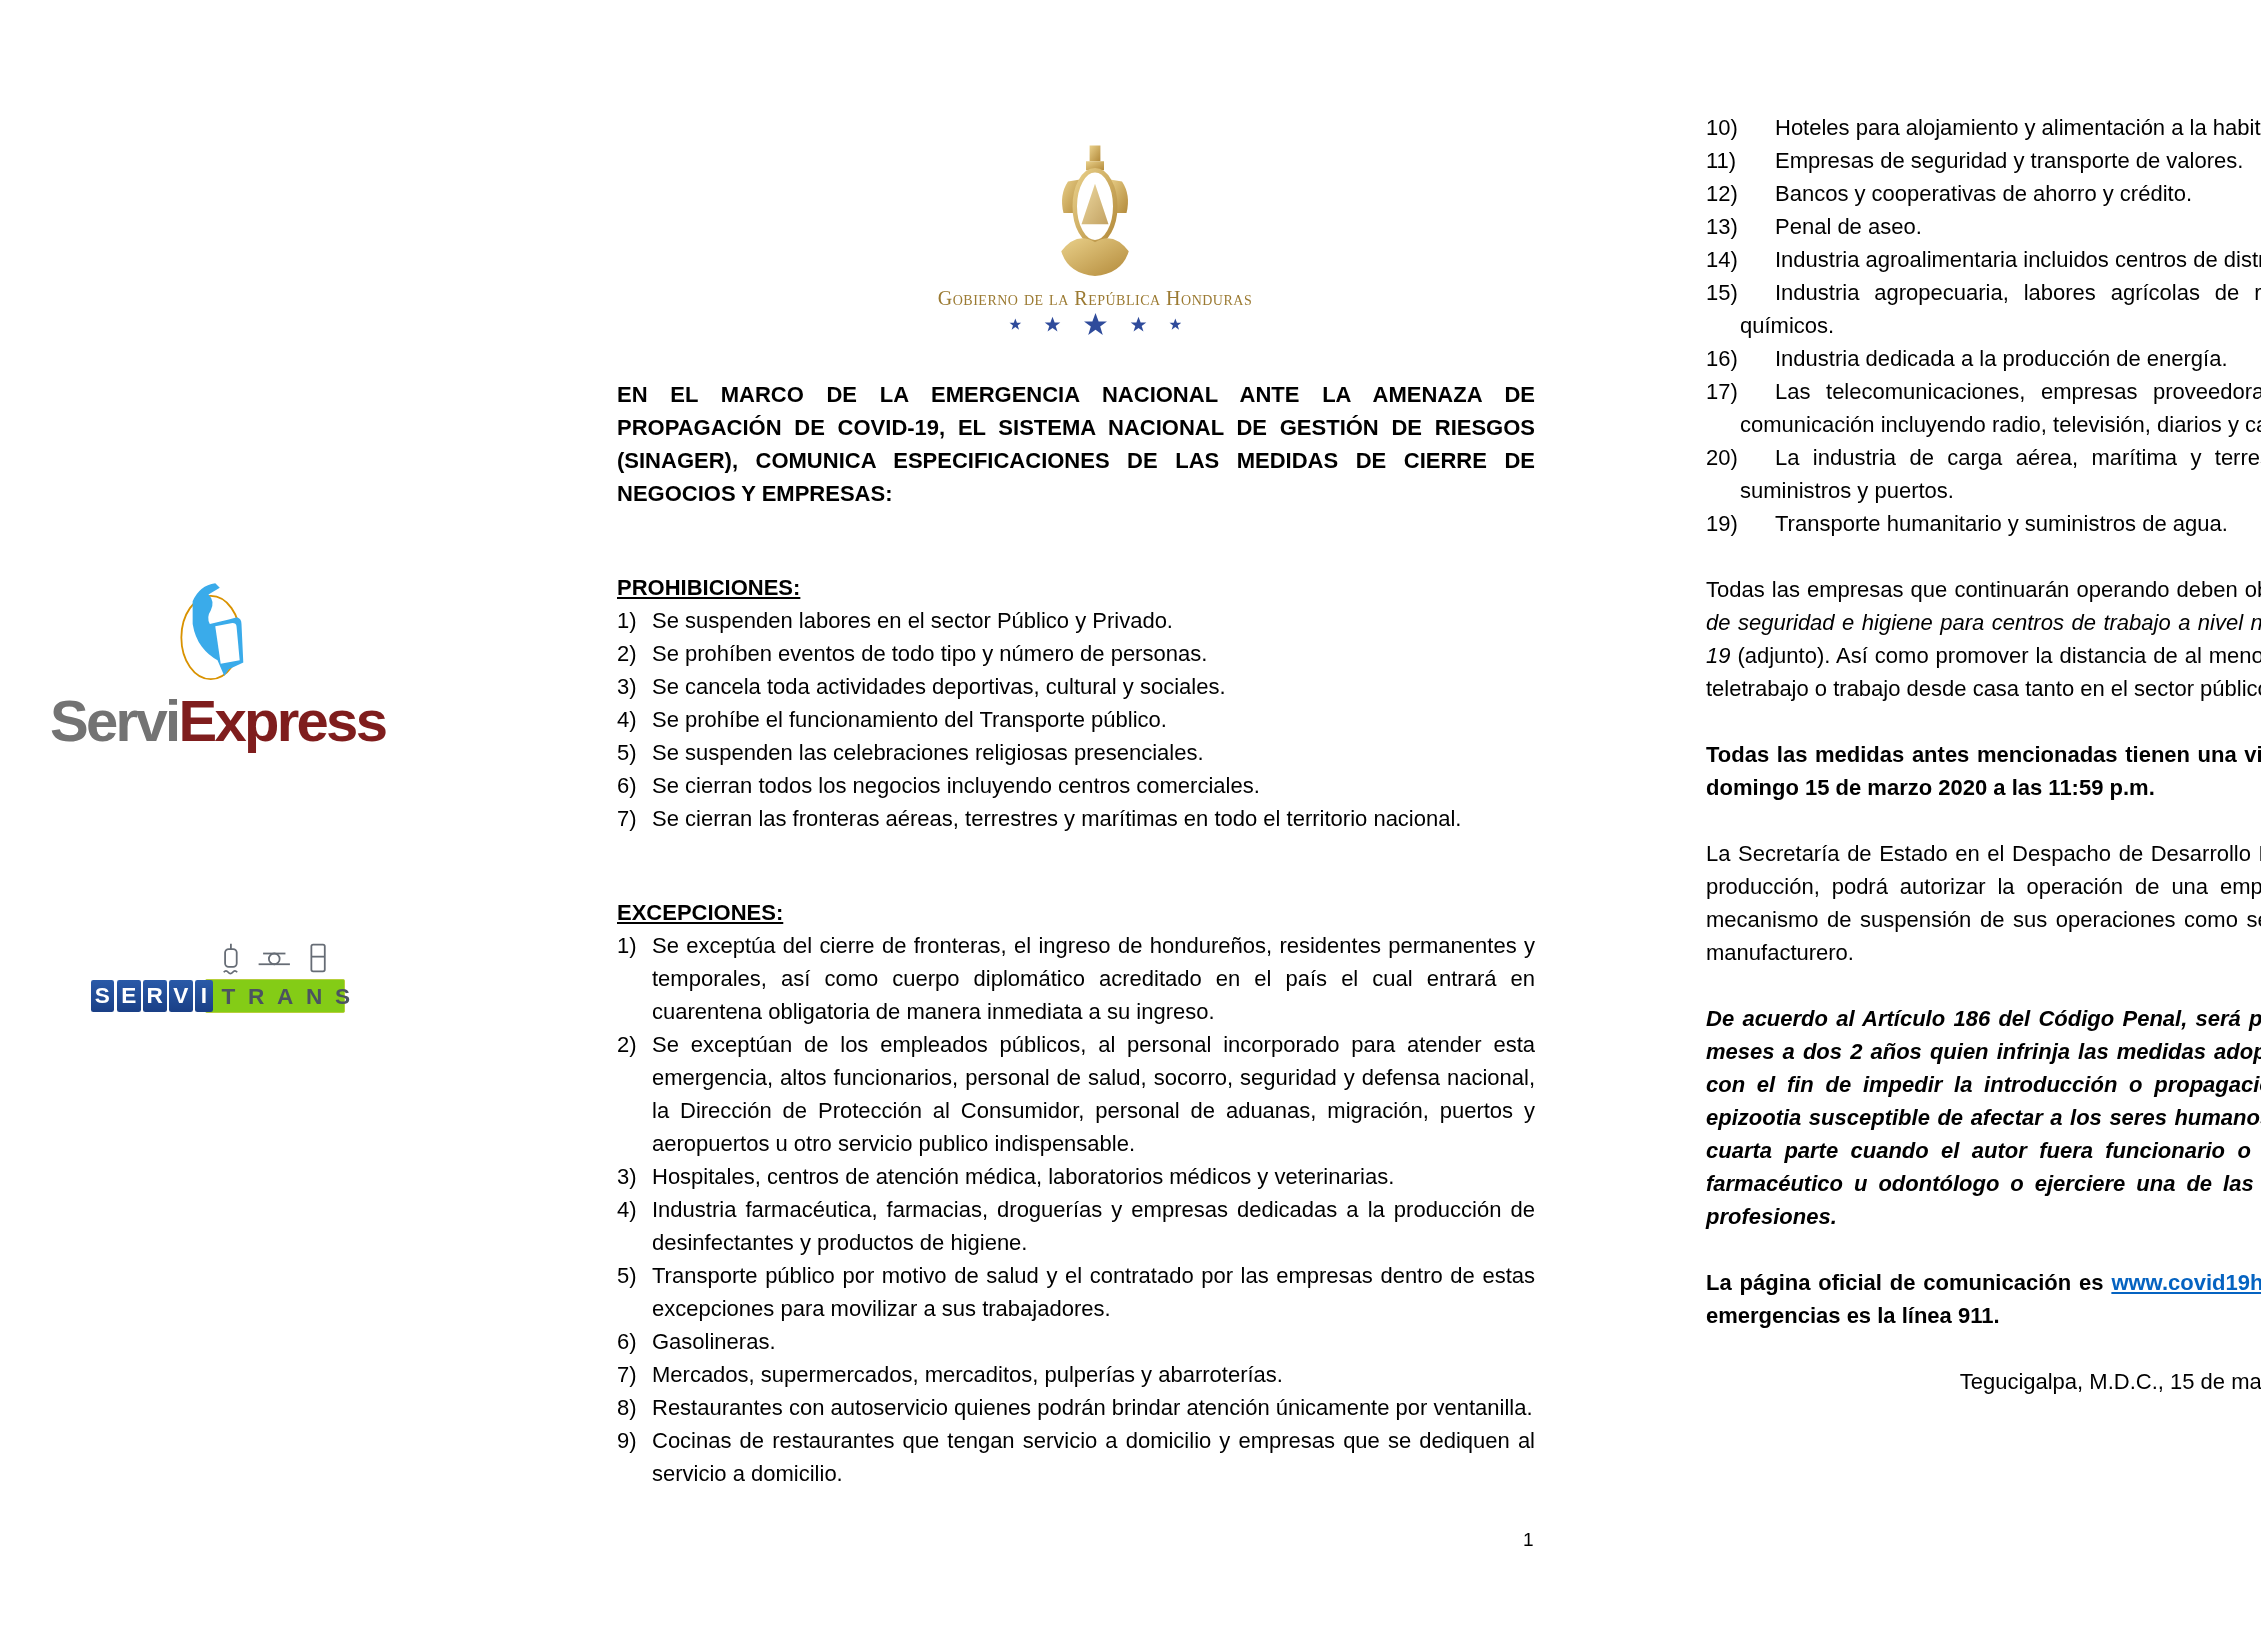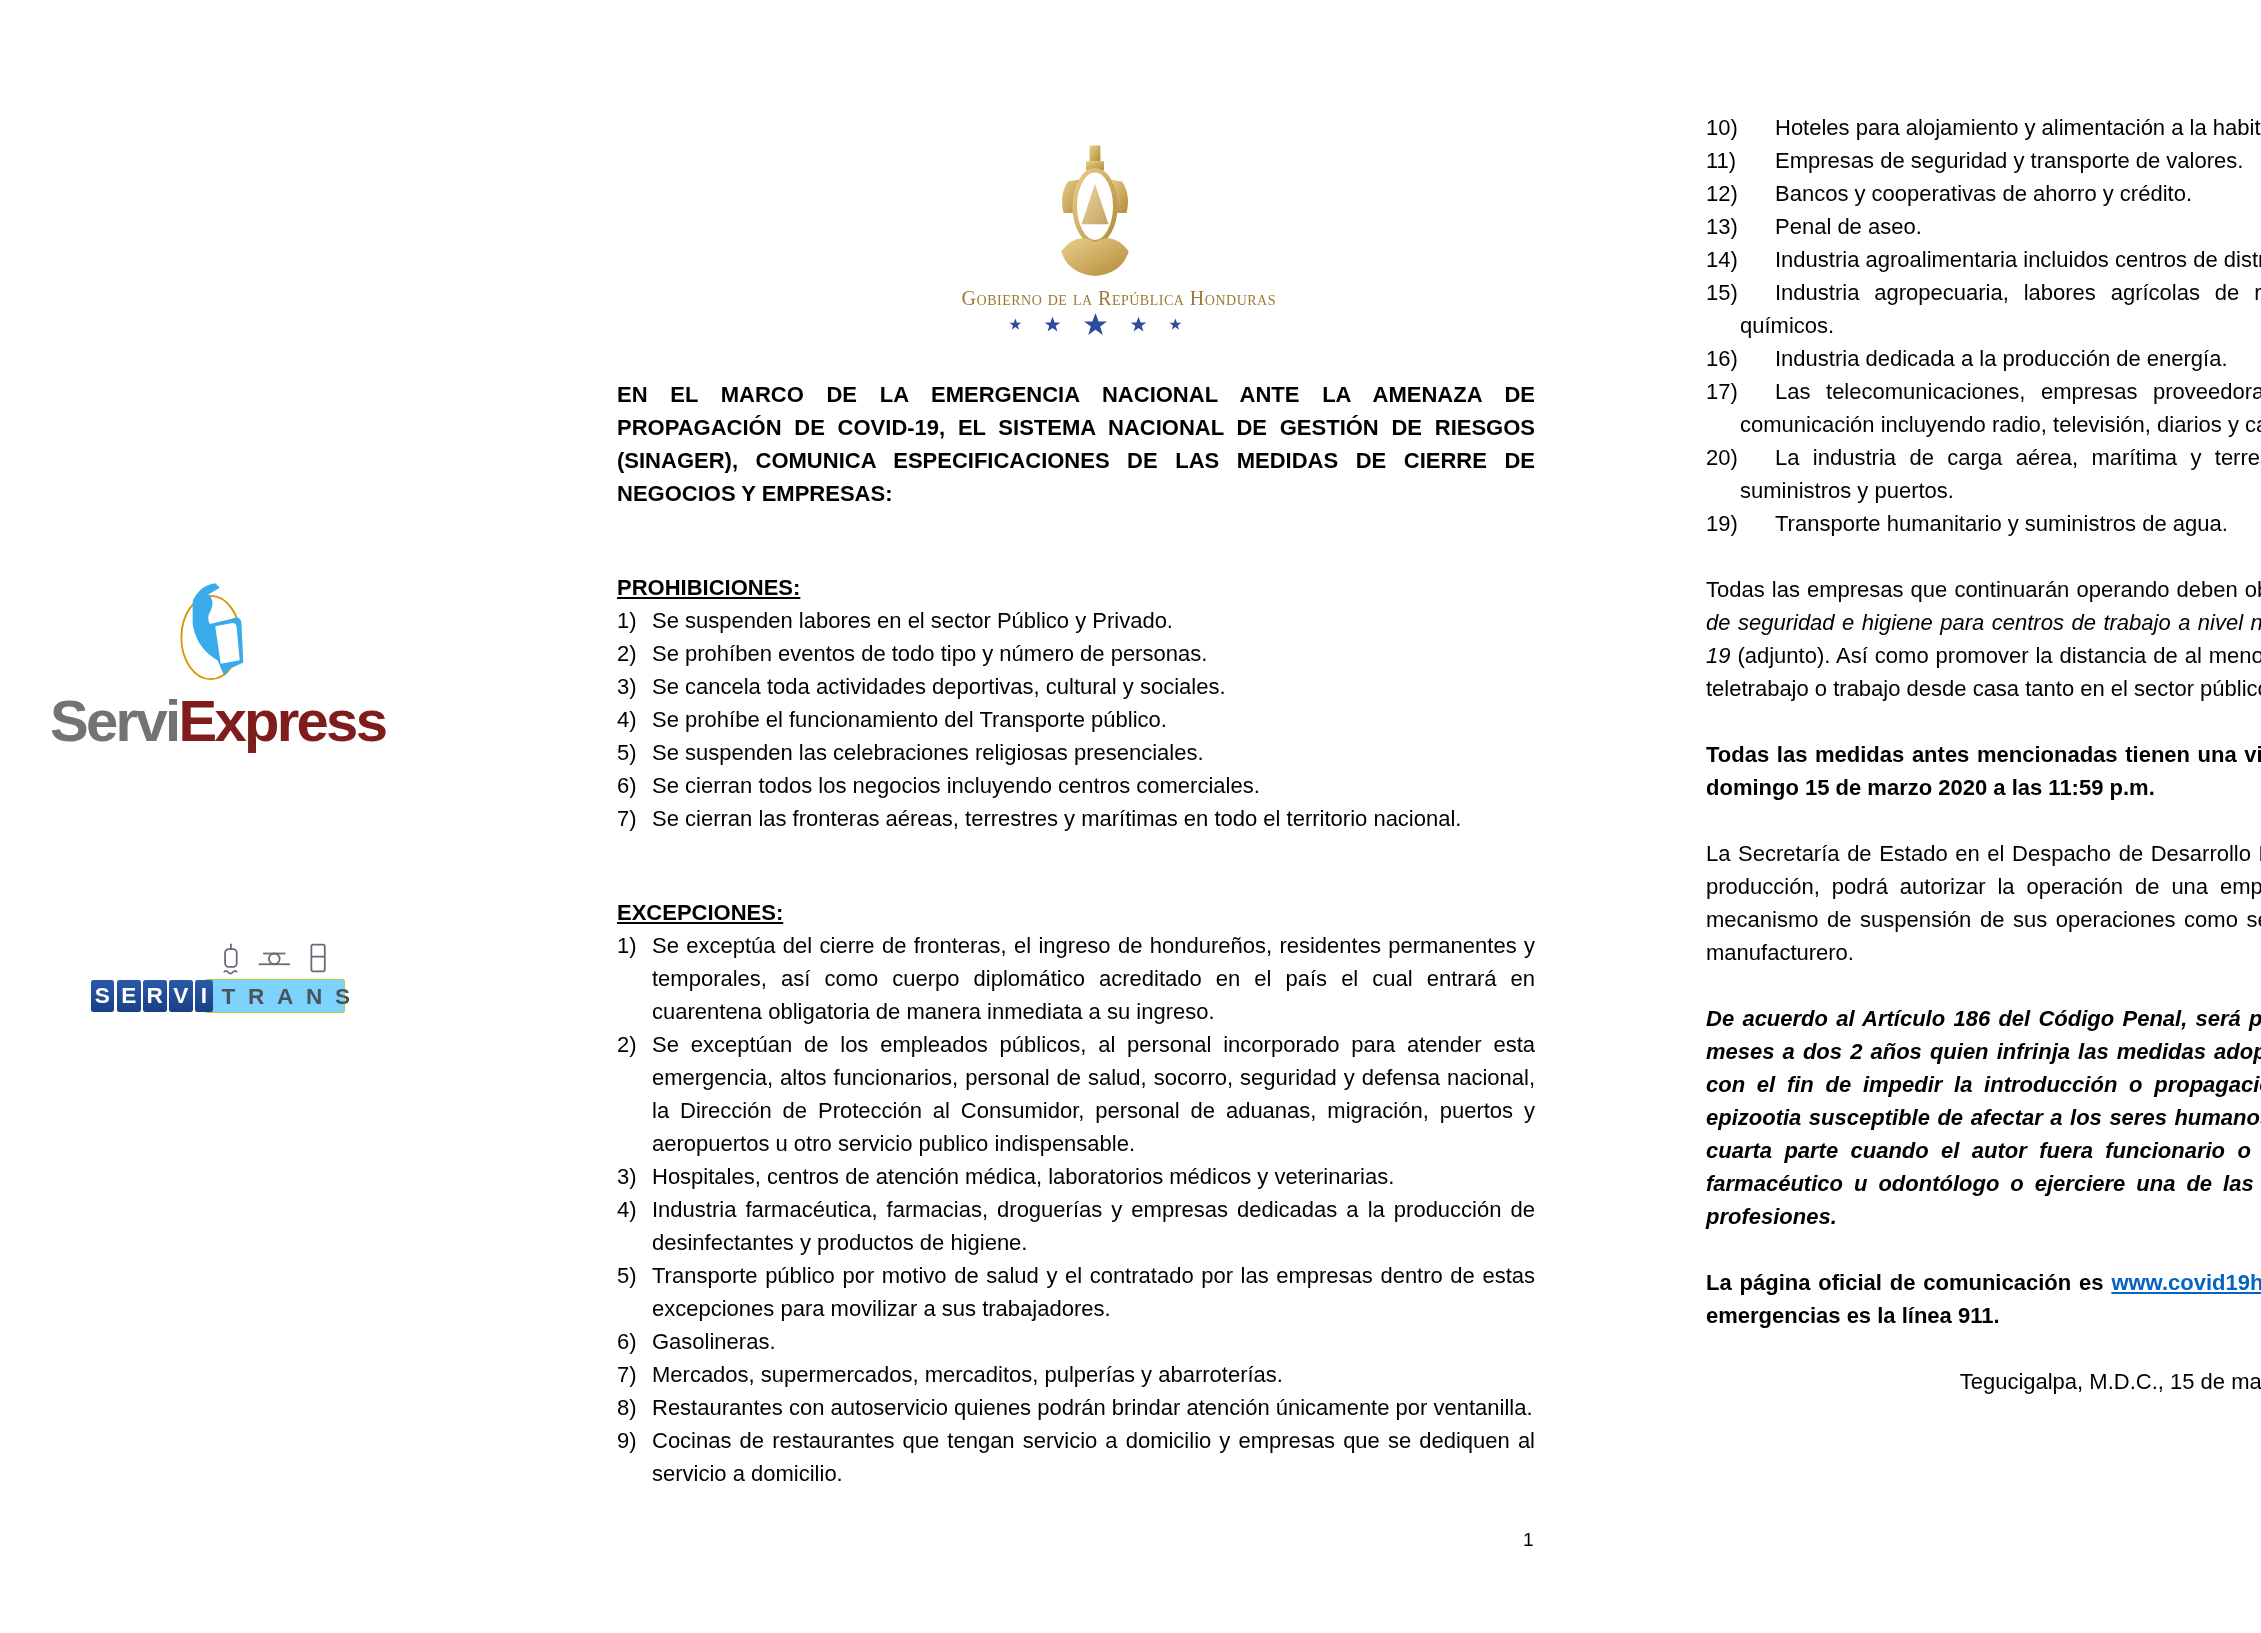--- a/index.html
+++ b/index.html
@@ -10,27 +10,27 @@
   
   #serviexpress { left:50px; top:574px; width:326px; height:190px; }
   #serviexpress .wordmark { position:absolute; left:0; top:113px; width:326px; text-align:center;
      font-family:"Liberation Sans", sans-serif; font-weight:bold; font-size:58px; letter-spacing:-2.7px; }
   #serviexpress .servi { color:#737373;text-align:center; }
   #serviexpress .express { color:#7f1d1d; }
 
   #servitrans { left:77px; top:932px; width:271px; height:99px; }
   .st-box { position:absolute; top:48px; width:23.5px; height:32px; background:linear-gradient(#2a5aa8,#1a3f86);
             color:#fff; font-weight:bold; font-size:22.6px; text-align:center; line-height:32px; border-radius:2.3px; }
-  .st-trans { position:absolute; left:128px; top:47px; width:140px; height:34px; background:#7dd3fc;
+  .st-trans { position:absolute; left:128px; top:47px; width:140px; height:34px; background:#84cc16;
               border:1.4px solid #b7cf3c; border-radius:1.8px; color:#4b5360; font-weight:bold;
               font-size:22.6px; letter-spacing:12.7px; line-height:34px; padding-left:15.4px; box-sizing:border-box; }
 
   
   #emblem { left:914px; top:145px; width:362px; height:213px; }
-  #emblem .caption { position:absolute; left:0; top:142px; width:362px; text-align:right;
+  #emblem .caption { position:absolute; left:0; top:142px; width:362px; text-align:center;
      font-family:"Liberation Serif", serif; color:#9b7a32; font-size:20px; font-variant:small-caps; letter-spacing:0.5px; }
   #emblem .stars { position:absolute; left:0; top:167px; width:362px; text-align:center; color:#2f4b9b; }
   #emblem .stars span { display:inline-block; margin:0 10px; vertical-align:middle; }
 
   
   .col { position:absolute; font-family:"Liberation Sans", sans-serif; font-size:22px; line-height:33px;
          text-align:justify; }
   #page1 { left:617px; top:378px; width:918px; }
   #page2 { left:1706px; top:111px; width:895px; }
   .b { font-weight:bold;margin-top:28px; }

